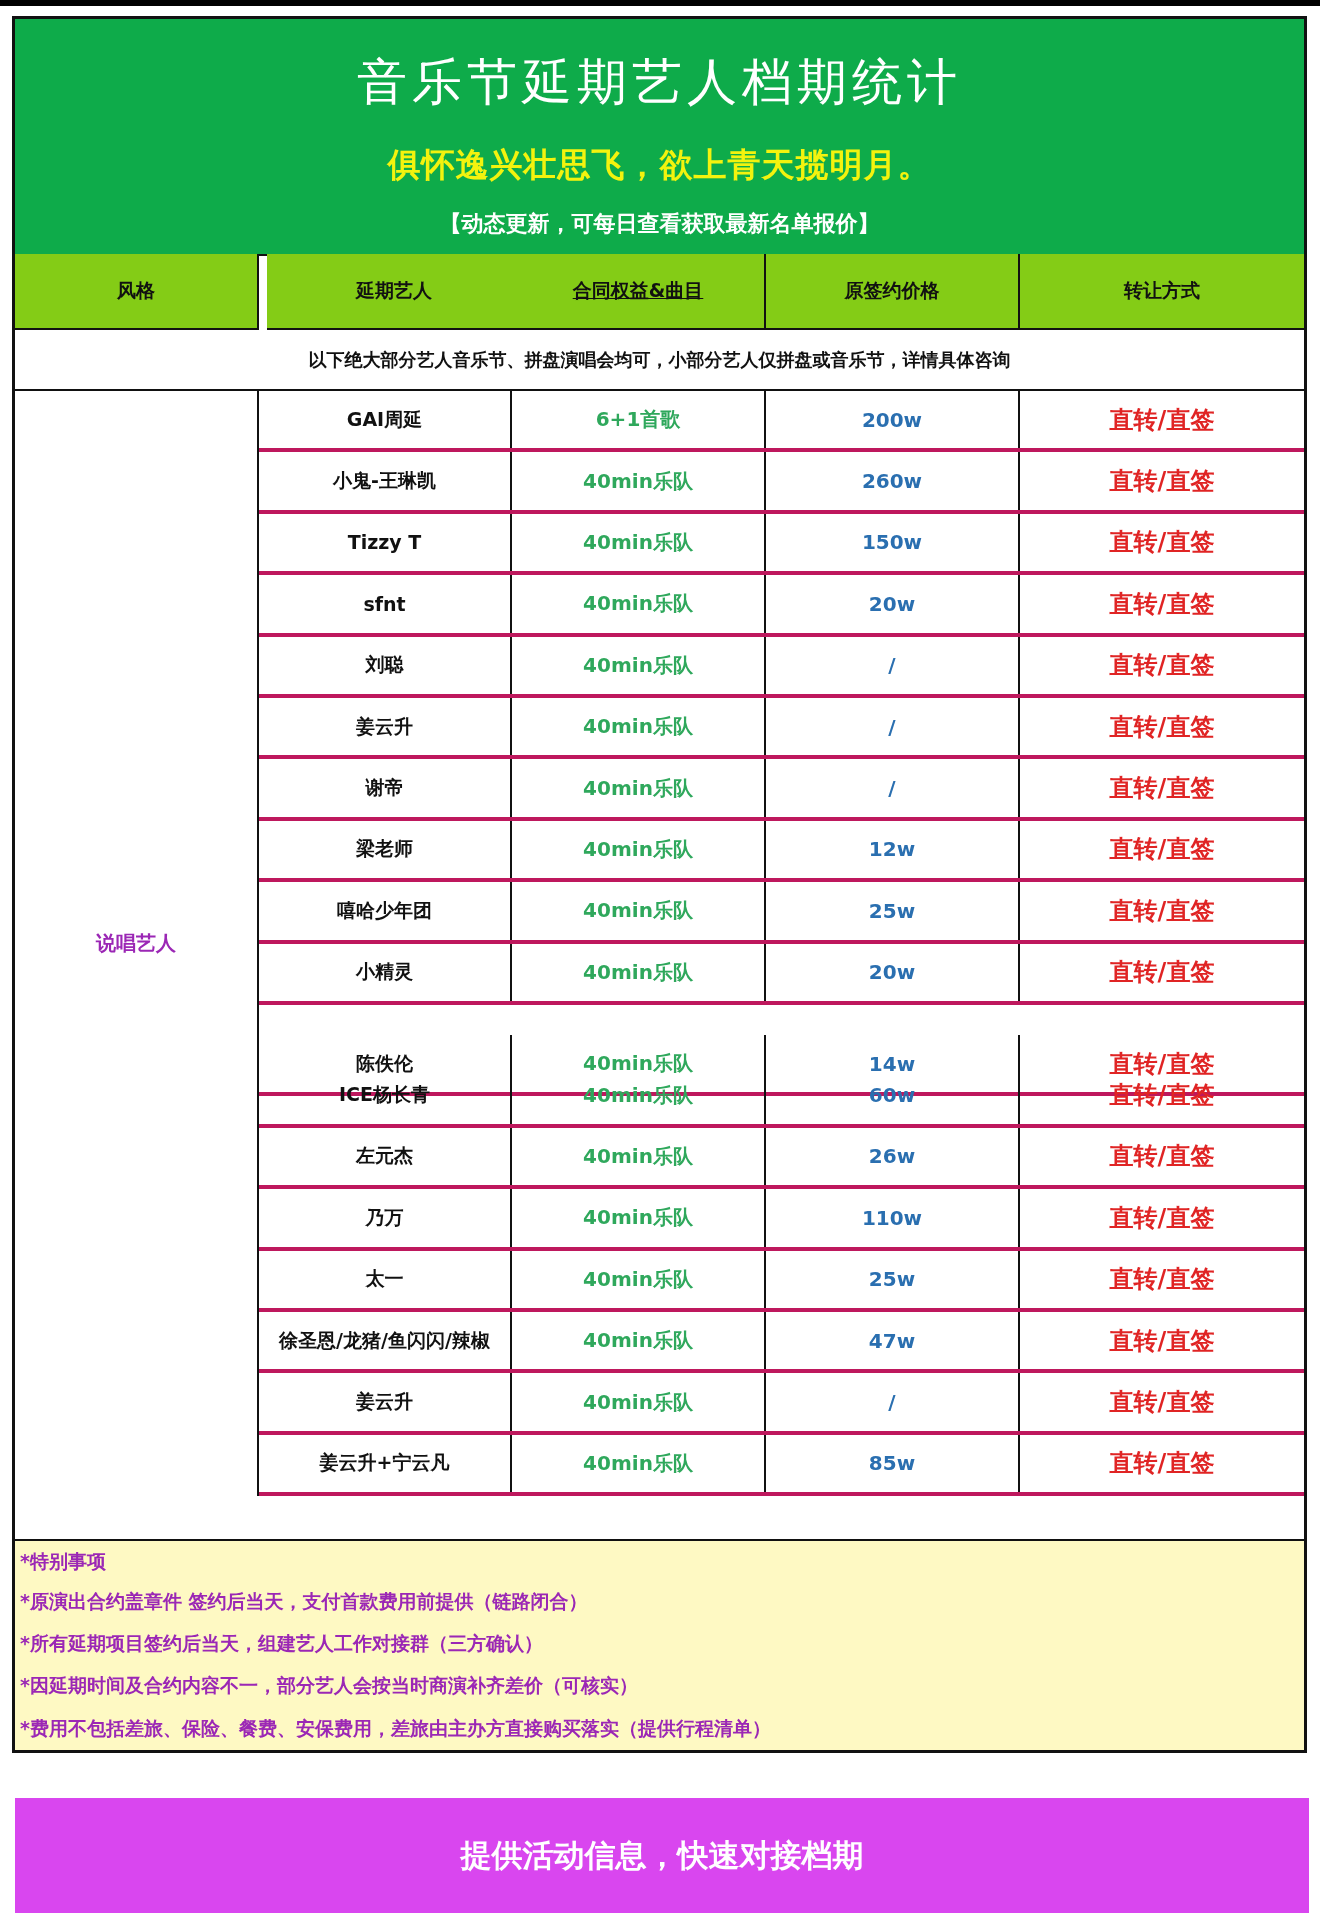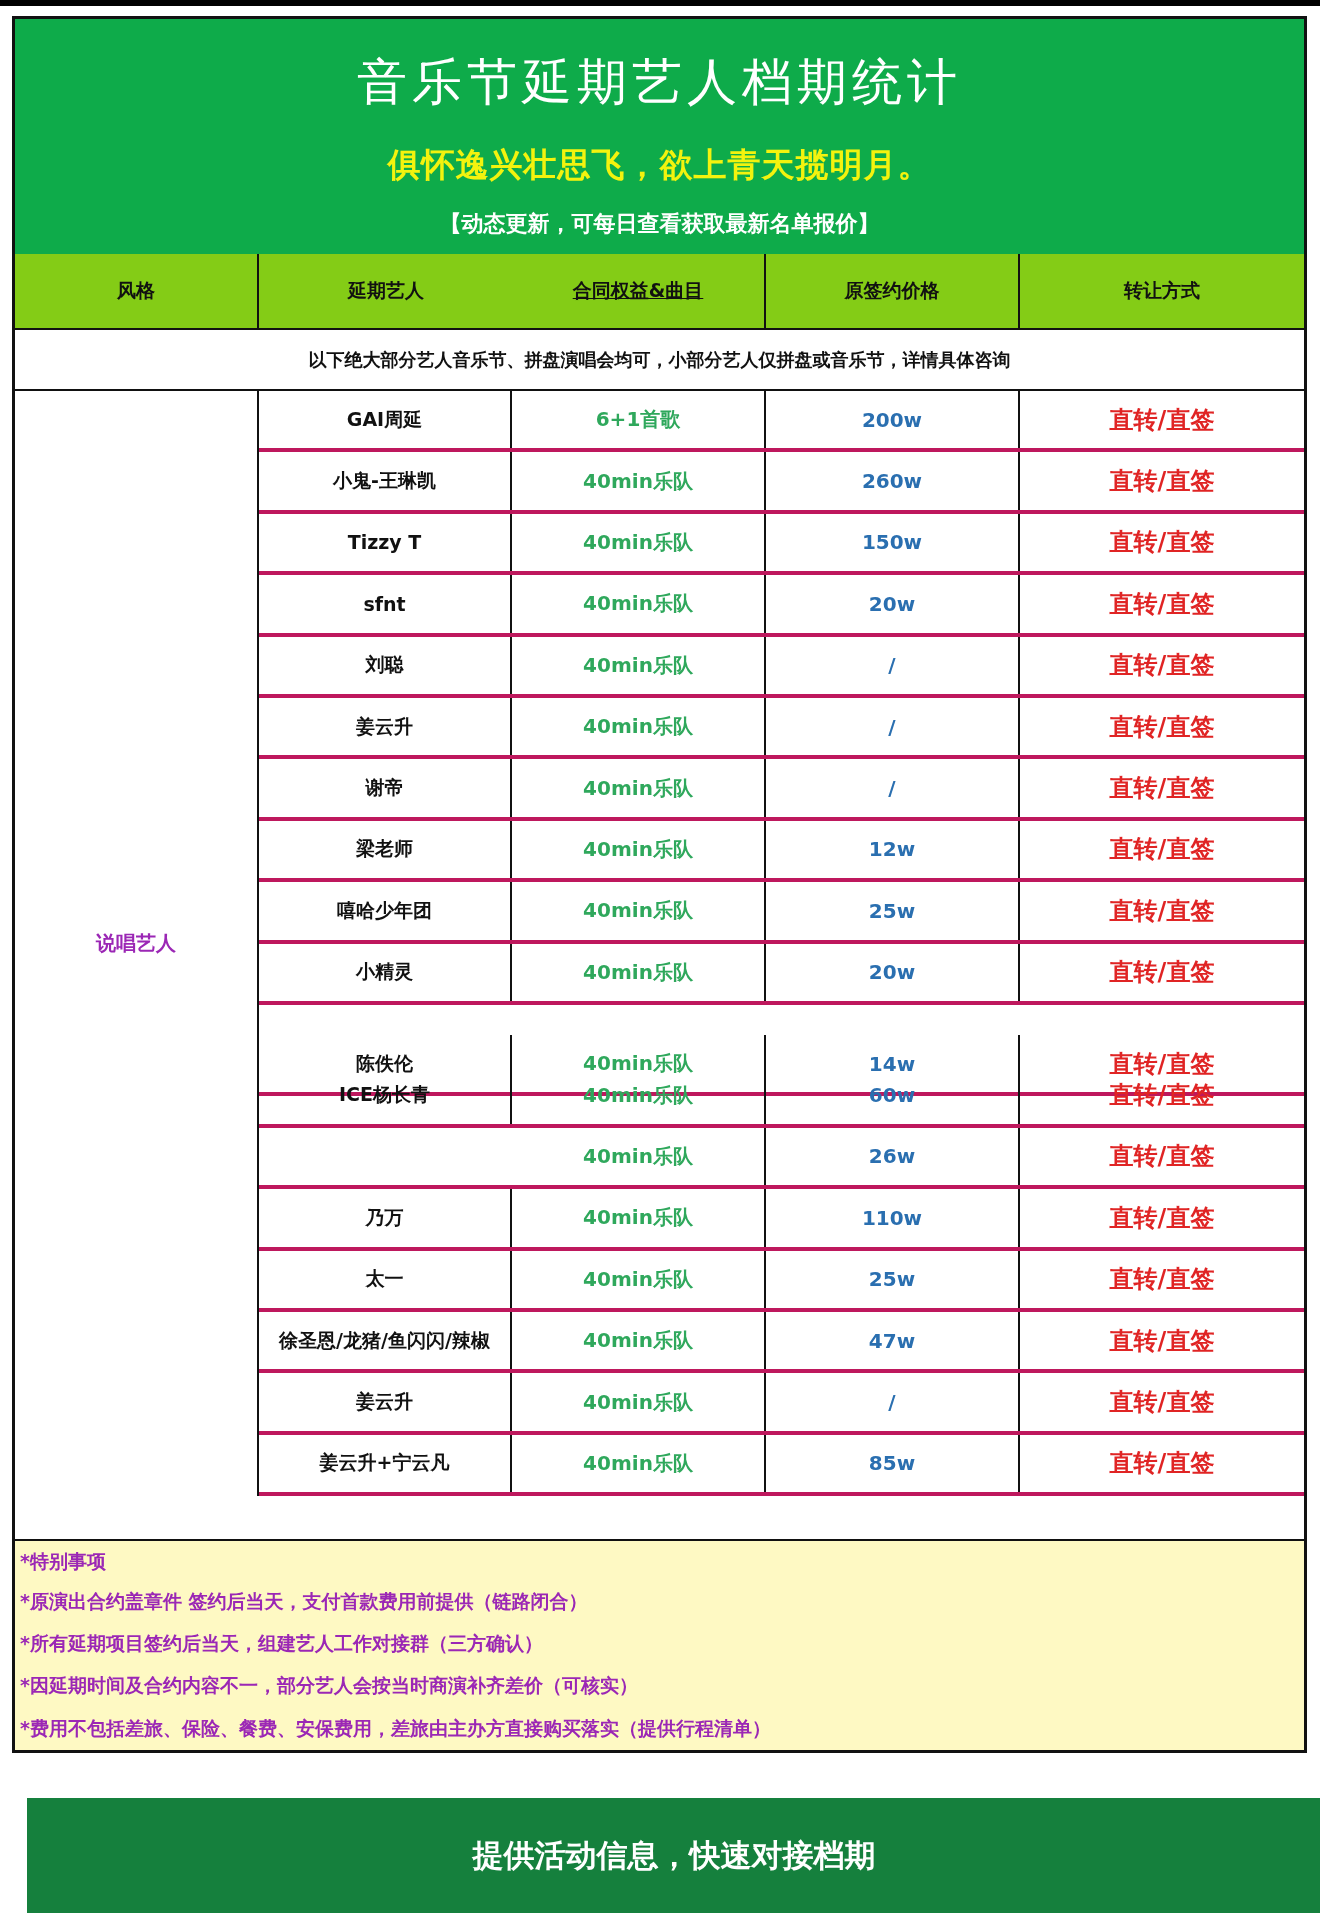--- a/index.html
+++ b/index.html
@@ -17,37 +17,37 @@
   .stylecell { position: absolute; left: 0; top: 137px; width: 244px; height: 1105px; border-right: 2px solid #111; display: flex; align-items: center; justify-content: center; color: #9b27b5; font-size: 20px; font-weight: bold; }
   .row { position: absolute; left: 244px; width: 1045px; height: 61.4px; border-bottom: 4px solid #be185d; }
   .cell { position: absolute; top: 0; height: 100%; display: flex; align-items: center; justify-content: center; font-weight: bold; font-size: 19px; border-right: 2px solid #111; }
   .c-artist { left: 0; width: 253px; color: #111; font-size: 19px; }
   .c-rights { left: 253px; width: 254px; color: #2fa85c; font-size: 20px; }
   .c-price { left: 507px; width: 254px; color: #2a6fb0; font-size: 20px; }
   .c-transfer { left: 761px; width: 284px; color: #e02424; border-right: none; font-size: 24px; }
   .emptyrow { position: absolute; left: 0; top: 1242px; width: 1289px; height: 46px; border-top: 0; border-bottom: 3px solid #111; }
   .notes { position: absolute; left: 12px; top: 1541px; width: 1295px; height: 212px; border: 3px solid #111; border-top: 0; background: #fef9c3; }
   .note { position: absolute; left: 5px; color: #9b27b5; font-size: 19px; font-weight: bold; line-height: 28px; white-space: nowrap; }
-  .footer { position: absolute; left: 27px; top: 1798px; width: 1294px; height: 115px; background: #15803d; display: flex; align-items: center; justify-content: center; }
+  .footer { position: absolute; left: 15px; top: 1798px; width: 1294px; height: 115px; background: #d946ef; display: flex; align-items: center; justify-content: center; }
   .footer span { color: #ffffff; font-size: 31px; font-weight: bold; letter-spacing: 0px; }
 </style>
 </head>
 <body>
 
 <div class="topbar"></div>
 
 <div class="header">
   <div class="title">音乐节延期艺人档期统计</div>
   <div class="subtitle">俱怀逸兴壮思飞，欲上青天揽明月。</div>
   <div class="bracket">【动态更新，可每日查看获取最新名单报价】</div>
 </div>
 
 <div class="table" style="height:1287px;">
   <div class="colhead" style="left:0;width:244px;">风格</div>
-  <div class="colhead" style="left:244px;width:256px;">延期艺人</div>
+  <div class="colhead" style="left:252px;width:256px;">延期艺人</div>
   <div class="colhead" style="left:497px;width:254px;text-decoration:underline;">合同权益&amp;曲目</div>
   <div class="colhead" style="left:751px;width:254px;">原签约价格</div>
   <div class="colhead" style="left:1005px;width:284px;border-right:none;">转让方式</div>
 
   <div class="notice">以下绝大部分艺人音乐节、拼盘演唱会均可，小部分艺人仅拼盘或音乐节，详情具体咨询</div>
 
   <div class="stylecell">说唱艺人</div>
 
   <div id="rows-container">
       <div class="row" style="top: 137px;">
@@ -116,20 +116,21 @@
         <div class="cell c-price">14w</div>
         <div class="cell c-transfer">直转/直签</div>
       </div>
       <div class="row" style="top: 812.4px;">
         <div class="cell c-artist">ICE杨长青</div>
         <div class="cell c-rights">40min乐队</div>
         <div class="cell c-price">60w</div>
         <div class="cell c-transfer">直转/直签</div>
       </div>
       <div class="row" style="top: 873.8px;">
+        <div class="cell c-artist">左元杰</div>
         <div class="cell c-rights">40min乐队</div>
         <div class="cell c-price">26w</div>
         <div class="cell c-transfer">直转/直签</div>
       </div>
       <div class="row" style="top: 935.2px;">
         <div class="cell c-artist">乃万</div>
         <div class="cell c-rights">40min乐队</div>
         <div class="cell c-price">110w</div>
         <div class="cell c-transfer">直转/直签</div>
       </div>

